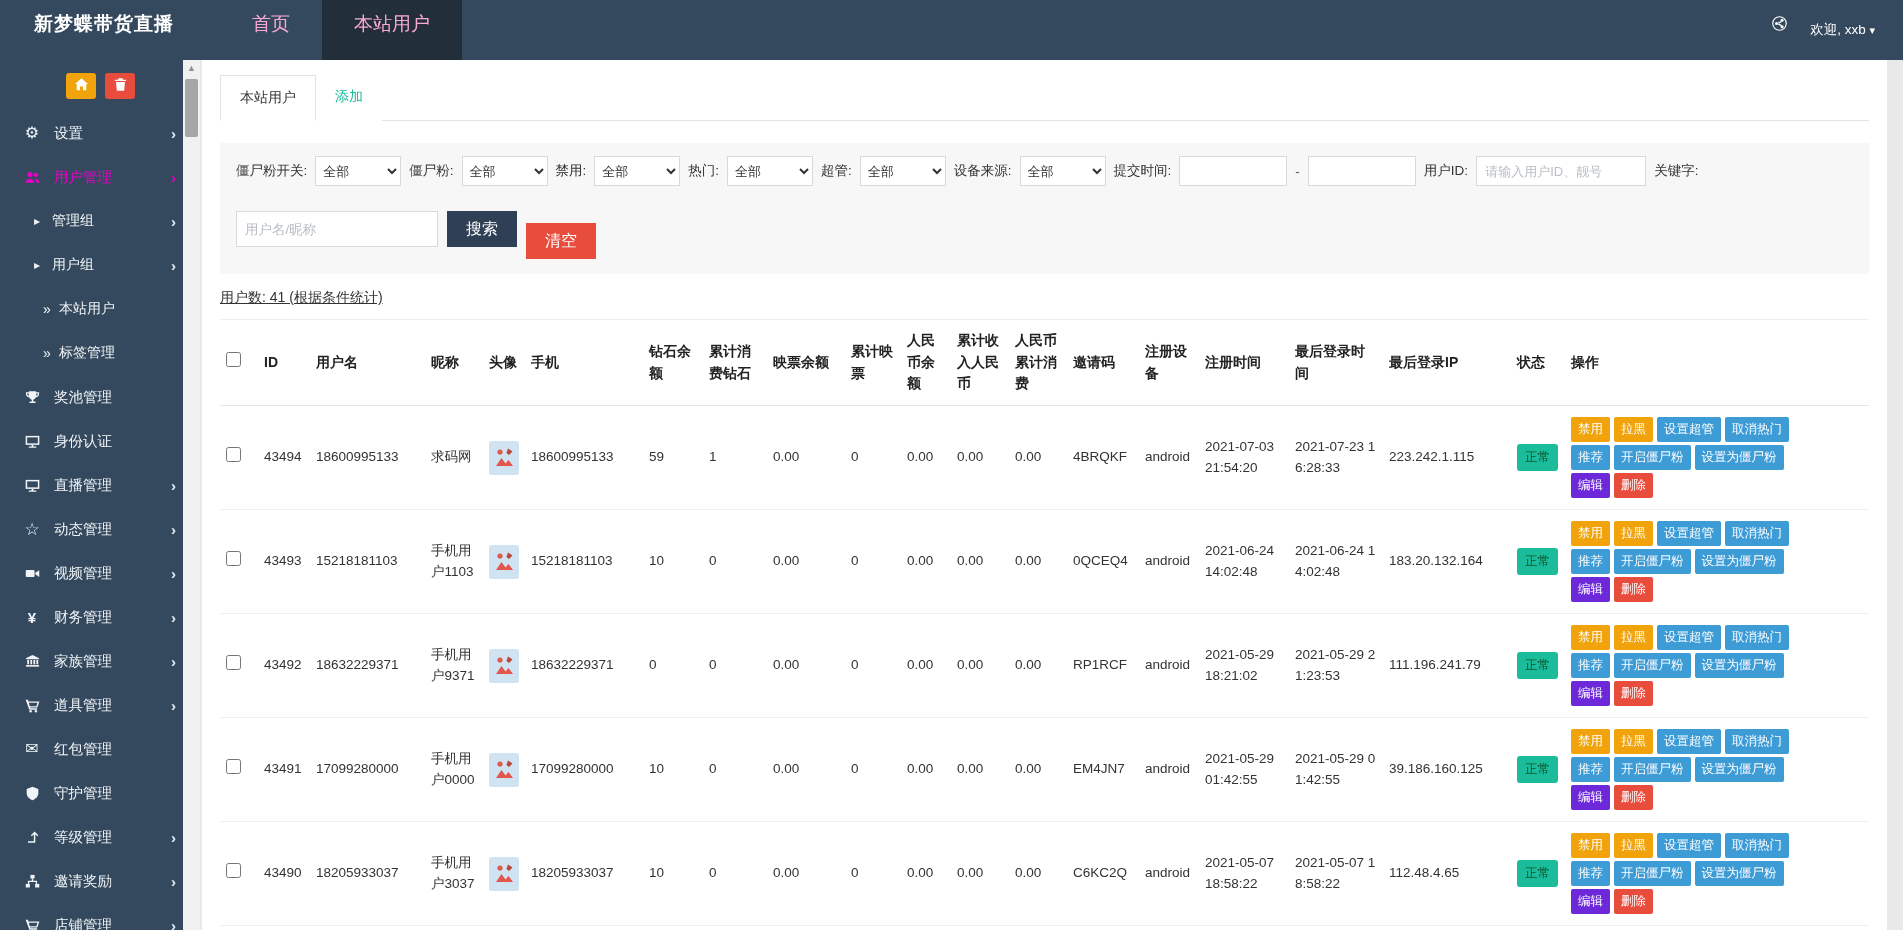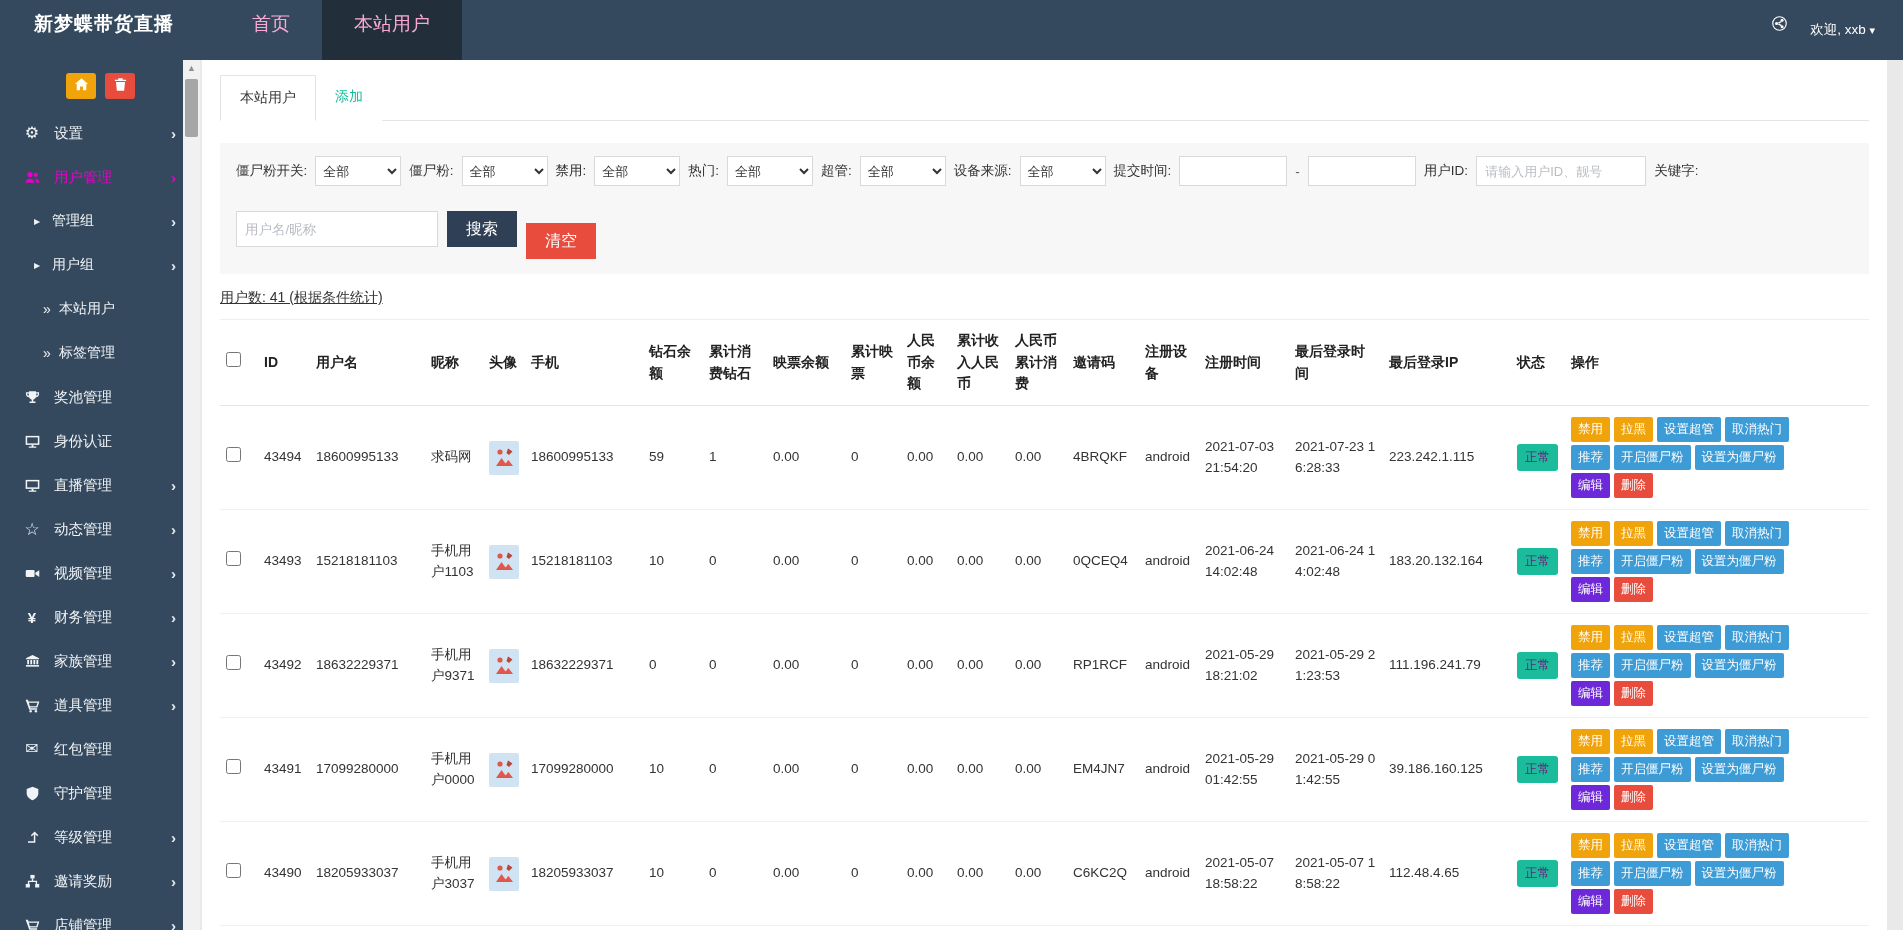--- a/index.html
+++ b/index.html
@@ -62,21 +62,21 @@
 
   .stats { margin-top:15px; font-size:14px; color:#333;text-decoration:underline; }
   .batch-row { margin-top:28px; display:flex; gap:6px; }
   .btn-batch { background:#e74c3c; color:#fff; border:none; font-size:13px; padding:6px 9px; border-radius:2px; cursor:pointer; }
 
   table { width:100%; border-collapse:collapse; table-layout:fixed; margin-top:12px; border-top:1px solid #eee; }
   th { text-align:left; font-size:14px; font-weight:bold; color:#222; padding:10px 6px; border-bottom:1px solid #e5e5e5; line-height:1.55; vertical-align:middle; word-break:break-all; }
   td { font-size:13.5px; padding:8px 6px; border-bottom:1px solid #f0f0f0; color:#333; line-height:1.5; vertical-align:middle; word-break:break-all; }
   input[type="checkbox"] { width:15px; height:15px; margin:0; }
   .avatar-box { display:block; width:30px; height:34px; cursor:pointer; }
-  .badge { background:#1abc9c; color:#701a75; font-size:12.5px; padding:4px 8px; border-radius:3px; display:inline-block; white-space:nowrap; }
+  .badge { background:#1abc9c; color:#14532d; font-size:12.5px; padding:4px 8px; border-radius:3px; display:inline-block; white-space:nowrap; }
   .act-line { display:flex; gap:4px; margin:3px 0; }
   .abtn { border:none; color:#fff; font-size:12.5px; padding:4px 7px; border-radius:2px; white-space:nowrap; cursor:pointer; }
   .abtn.warn { background:#f0a30a; }
   .abtn.info { background:#3d9cd6; }
   .abtn.dark { background:#6d28d9; }
   .abtn.danger { background:#e74c3c; }
   .uchar { line-height:1; }
 </style>
 </head>
 <body>

